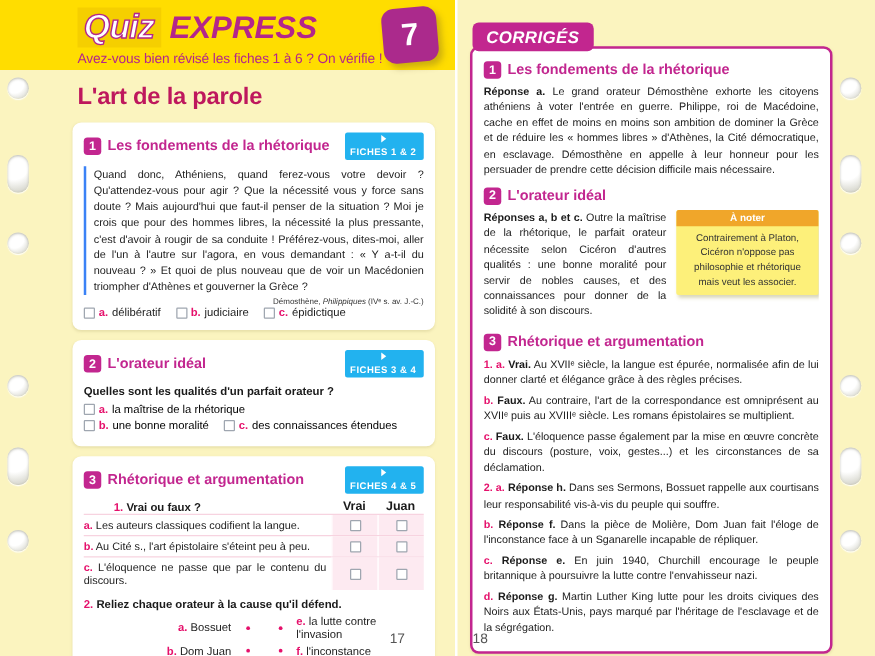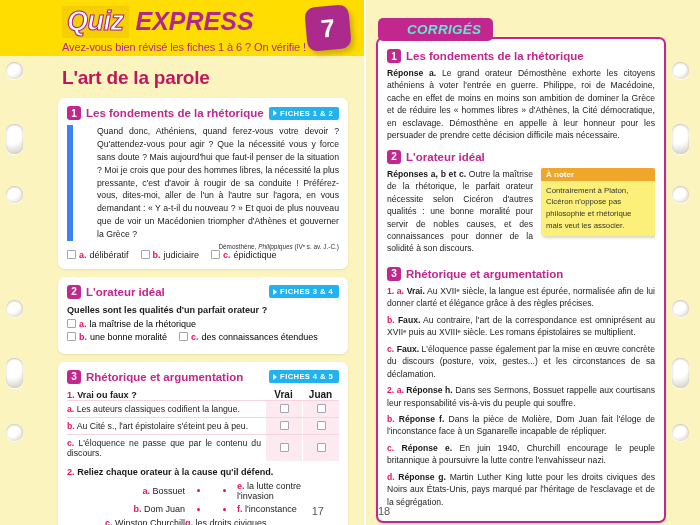--- a/index.html
+++ b/index.html
@@ -84,45 +84,45 @@
   .num-badge {
     width: 14px; height: 14px; border-radius: 3px; background: #c2268f;
     color: #fff; font-size: 10px; font-weight: bold;
     display: flex; align-items: center; justify-content: center; flex: 0 0 auto;
   }
   .card-title { color: #c2268f; font-size: 11.5px; font-weight: bold; }
   .fiches-tag {
     background: #22b2ef; color: #ffffff;
     font-size: 7.6px; font-weight: bold; letter-spacing: .4px;
     padding: 2px 6px 2px 4px; border-radius: 2px;
-    display: flex; align-items: center; gap: 3px; white-space: nowrap;
+    display: flex; align-items: center; gap: 3px; white-space: nowrap; flex-direction: column;
   }
   .tri { width: 0; height: 0; border-left: 4px solid #fff; border-top: 3px solid transparent; border-bottom: 3px solid transparent; }
 
   .quote {
-    border-left: 6px solid #3b82f6;
-    padding-left: 24px;
+    border-left: 2px solid #3b82f6;
+    padding-left: 6px;
     font-size: 8.7px; line-height: 1.48; color: #222; text-align: justify;
   }
   .quote-src { font-size: 6.4px; text-align: right; color: #333; margin-top: 2px; }
   .quote-src i { font-style: italic; }
 
   .q-prompt { font-size: 9.1px; font-weight: bold; color: #1a1a1a; margin: 6px 0 4px; }
   .opts { display: flex; flex-wrap: wrap; gap: 4px 12px; font-size: 9px; color: #222; }
   .opt { display: flex; align-items: center; gap: 3px; }
   .cbox {
     width: 9px; height: 9px; border: 1px solid #9fa6b0; background: #fff; border-radius: 1px; flex: 0 0 auto;
   }
   .ltr { color: #e5106b; font-weight: bold; }
 
   .opts-stack { display: block; font-size: 9px; }
   .opts-stack .row { display: flex; align-items: center; gap: 12px; margin-bottom: 3px; }
 
   
-  .tf-head { display: flex; align-items: flex-end; margin-top: 3px; }
+  .tf-head { display: flex; align-items: flex-end; margin-top: 3px; margin-left: 24px; }
   .tf-q { flex: 1; font-size: 9.1px; font-weight: bold; color: #e5106b; }
   .tf-q b { color: #1a1a1a; }
   .tf-col { width: 37px; text-align: center; font-size: 10px; font-weight: bold; color: #1a1a1a; }
   .tf-row { display: flex; align-items: stretch; border-top: 1px solid #f7d3e0; }
   .tf-row:last-of-type { border-bottom: 1px solid #f7d3e0; }
   .tf-text { flex: 1; font-size: 8.7px; color: #222; padding: 3px 4px 3px 0; text-align: justify; }
   .tf-cell {
     width: 37px; background: #fdeaf1; display: flex; align-items: center; justify-content: center;
     border-left: 1px solid #ffffff;
   }
@@ -135,42 +135,43 @@
   .dot { width: 3px; height: 3px; background: #e5106b; border-radius: 50%; }
   .mt-right { flex: 1; color: #222; }
 
   .pagenum { position: absolute; bottom: 8px; font-size: 11px; color: #555; text-align: center; }
   .pagenum-left  { right: 40px; }
   .pagenum-right { left: 14px; }
 
   
   .right-body { position: relative; padding: 18px 34px 0 12px; }
   .corriges-tab {
-    display: inline-block; background: #c2268f; color: #5eead4;
+    display: inline-block; background: #c2268f; color: #ffffff;
     font-size: 13.5px; font-weight: bold; font-style: italic;
-    padding: 4px 12px 4px 29px; border-radius: 5px; letter-spacing: .3px;
+    padding: 4px 12px 4px 11px; border-radius: 5px; letter-spacing: .3px;
     margin-left: 2px;
   }
   .corriges-card {
     background: #ffffff; border: 2px solid #c2268f; border-radius: 7px;
     margin-top: -4px; padding: 8px 9px 9px 9px;
     box-shadow: 0 1px 2px rgba(150,140,80,.2);
   }
   .ans-head { display: flex; align-items: center; gap: 5px; margin: 2px 0 4px; }
   .ans-head.sp { margin-top: 8px; }
   .ans-p { font-size: 8.6px; line-height: 1.45; color: #222; text-align: justify; margin-bottom: 4px; }
   .ans-p b { color: #1a1a1a; }
   .ans-p .pk { color: #e5106b; font-weight: bold; }
 
   .flow { overflow: hidden; }
   .note-box {
     float: right; width: 114px; margin: 0 0 5px 8px;
     background: #fdf07a; border-radius: 2px;
     box-shadow: 2px 2px 3px rgba(150,140,60,.35);
     overflow: hidden;
+    text-align: center;
   }
   .note-head {
     background: #f0a62a; color: #ffffff; font-size: 8px; font-weight: bold;
     padding: 2px 5px;
   }
   .note-body { font-size: 7.8px; line-height: 1.5; color: #333; padding: 4px 5px 5px; }
 </style>
 </head>
 <body>
 

